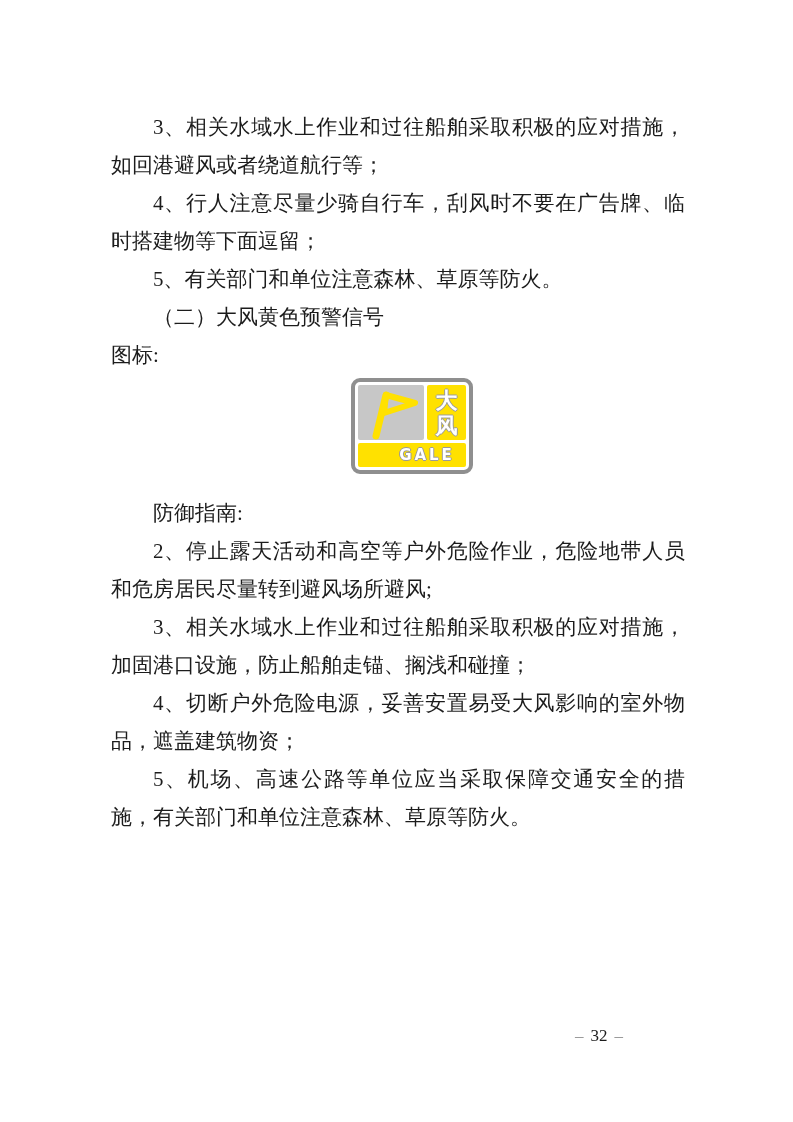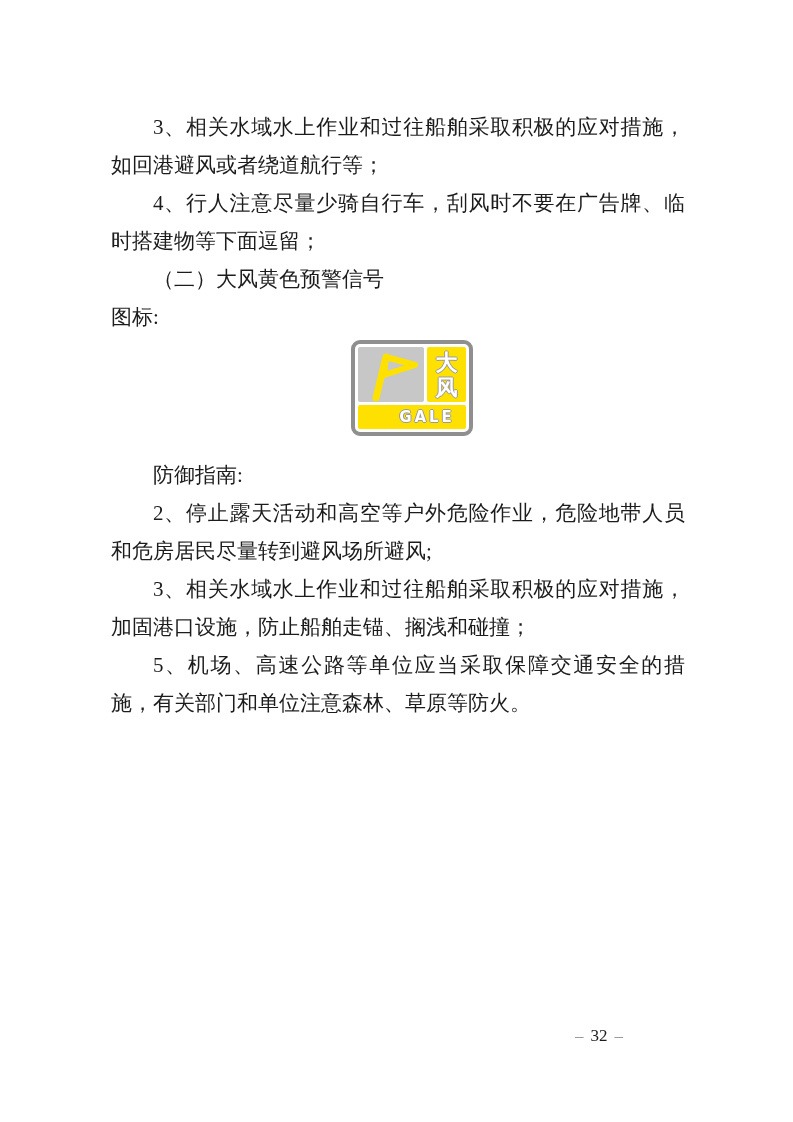--- a/index.html
+++ b/index.html
@@ -69,20 +69,21 @@
   }
   .page-num .dash{color:#8a8a8a;margin:0 7px;}
 </style>
 </head>
 <body>
 
 <div class="page">
   <div class="content">
     <p class="para">3、相关水域水上作业和过往船舶采取积极的应对措施，如回港避风或者绕道航行等；</p>
     <p class="para">4、行人注意尽量少骑自行车，刮风时不要在广告牌、临时搭建物等下面逗留；</p>
+    <p class="para">5、有关部门和单位注意森林、草原等防火。</p>
     <p class="para">（二）大风黄色预警信号</p>
     <p class="para no-indent">图标:</p>
 
     <div class="sign-row">
       <div class="sign">
         <div class="cell flag-cell">
           <svg width="66" height="55" viewBox="0 0 66 55" xmlns="http://www.w3.org/2000/svg">
             <path d="M18 51 L28 10" fill="none" stroke="#FFE100" stroke-width="7" stroke-linecap="round"></path>
             <path d="M28 10 L57 18 L26 28 Z" fill="none" stroke="#FFE100" stroke-width="6" stroke-linejoin="round"></path>
           </svg>
@@ -96,19 +97,20 @@
         </div>
         <div class="cell en-cell">
           <span>GALE</span>
         </div>
       </div>
     </div>
 
     <p class="para">防御指南:</p>
     <p class="para">2、停止露天活动和高空等户外危险作业，危险地带人员和危房居民尽量转到避风场所避风;</p>
     <p class="para">3、相关水域水上作业和过往船舶采取积极的应对措施，加固港口设施，防止船舶走锚、搁浅和碰撞；</p>
+    <p class="para">4、切断户外危险电源，妥善安置易受大风影响的室外物品，遮盖建筑物资；</p>
     <p class="para">5、机场、高速公路等单位应当采取保障交通安全的措施，有关部门和单位注意森林、草原等防火。</p>
   </div>
 
   <div class="page-num">
     <span class="dash">–</span><span class="num">32</span><span class="dash">–</span>
   </div>
 </div>
 
 </body></html>

